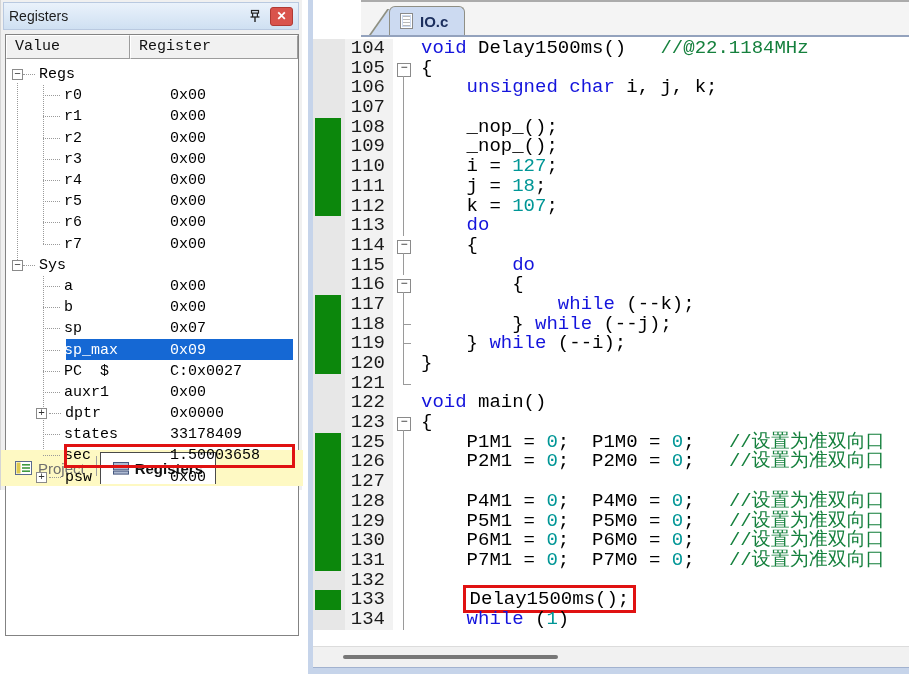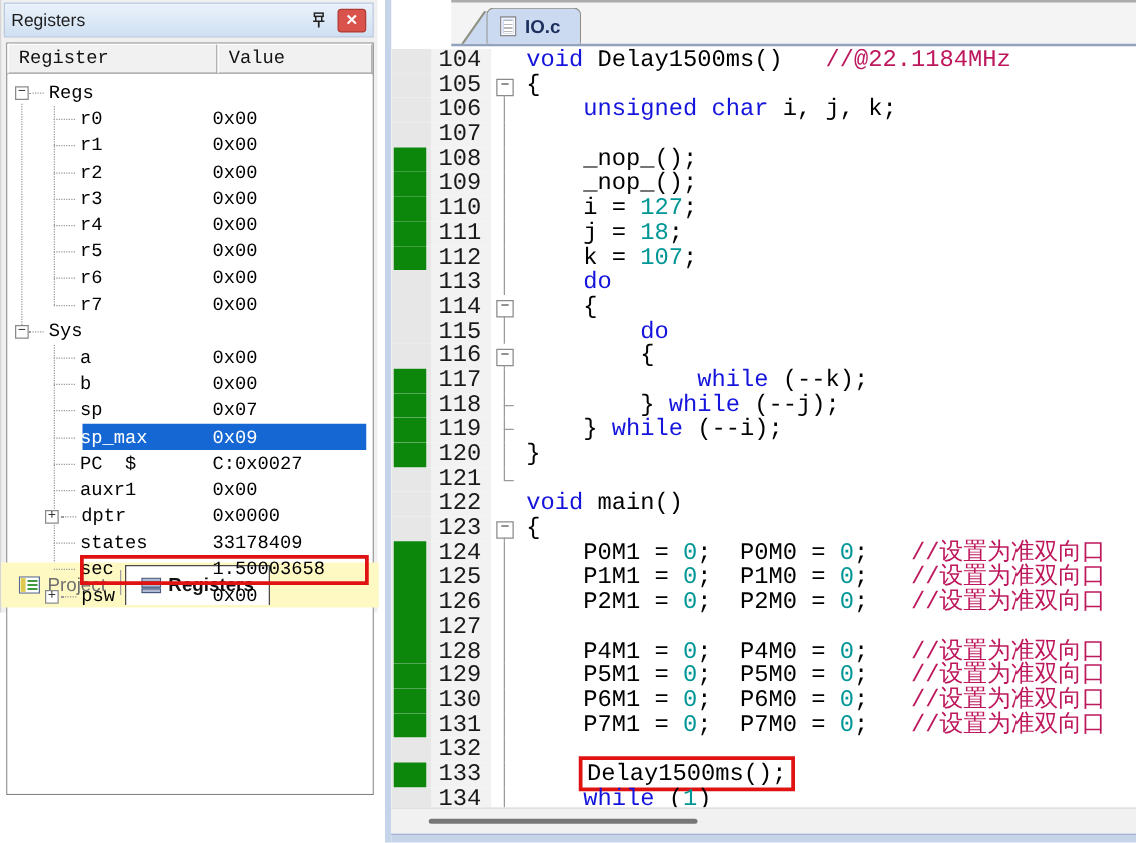--- a/index.html
+++ b/index.html
@@ -85,21 +85,21 @@
   .fold.l::before, .fold.t::before { content:""; position:absolute; left:10px; top:0; bottom:0; width:1px; background:#9a9a9a; }
   .fold.t::after { content:""; position:absolute; left:10px; top:9px; width:8px; height:1px; background:#9a9a9a; }
   .fold.e::before { content:""; position:absolute; left:10px; top:0; height:10px; width:1px; background:#9a9a9a; }
   .fold.e::after { content:""; position:absolute; left:10px; top:10px; width:8px; height:1px; background:#9a9a9a; }
   .fold.b::before { content:"−"; position:absolute; left:4px; top:4px; width:12px; height:12px; border:1px solid #8a8a8a;
                     background:#fff; font-size:12px; line-height:9px; text-align:center; color:#333; }
   .fold.b i { position:absolute; left:10px; top:17px; bottom:0; width:1px; background:#9a9a9a; }
   .ct { white-space:pre; padding-left:6px; color:#000; }
   .ct .k { color:#1414dc; }
   .ct .n { color:#009696; }
-  .ct .c { color:#be185d; }
+  .ct .c { color:#15803d; }
   .ct .bx { border:3px solid #e01212; padding:0 4px; margin:0 -2px 16px -4px; }
 
   .hscroll { position:absolute; left:0; top:646px; right:0; height:21px; background:#f1f1f1;
              border-top:1px solid #dcdcdc; }
   .hthumb { position:absolute; left:30px; top:8px; width:215px; height:4px; background:#777; border-radius:2px; cursor:pointer; }
   .frame-strip { position:absolute; left:0; bottom:0; right:0; height:7px; background:#c6d4ea; border-top:1px solid #a2b2cf; }
 </style>
 </head>
 <body>
 
@@ -117,22 +117,22 @@
           <line x1="9.4" y1="4" x2="9.4" y2="8" stroke="#222" stroke-width="1.2"></line>
         </svg>
       </span>
       <span class="close-btn">
         <span>✕</span>
       </span>
     </div>
 
     <div class="reg-table">
       <div class="reg-header">
+        <div class="hcell c2">Value</div>
         <div class="hcell c1">Register</div>
-        <div class="hcell c2">Value</div>
       </div>
       <div class="reg-tree" id="regtree">
         <div class="vl vl1"></div>
         <div class="vl vl2"></div>
         <div class="vl vl3"></div>
       <div class="trow lvl0">
             <span class="exp">−</span>
             <span class="stub"></span>
             <span class="rlab">Regs</span>
             <span class="rval"></span>
@@ -395,26 +395,20 @@
         <div class="cl">
           <span class="mg"></span>
           <span class="ln">123</span>
           <span class="fold b">
             <i></i>
           </span>
           <span class="ct"><span class="p">{</span></span>
         </div>
         <div class="cl">
           <span class="mg g"></span>
-          <span class="ln">124</span>
-          <span class="fold l"></span>
-          <span class="ct"><span class="p">    P0M1 = </span><span class="n">0</span><span class="p">;  P0M0 = </span><span class="n">0</span><span class="p">;   </span><span class="c">//设置为准双向口</span></span>
-        </div>
-        <div class="cl">
-          <span class="mg g"></span>
           <span class="ln">125</span>
           <span class="fold l"></span>
           <span class="ct"><span class="p">    P1M1 = </span><span class="n">0</span><span class="p">;  P1M0 = </span><span class="n">0</span><span class="p">;   </span><span class="c">//设置为准双向口</span></span>
         </div>
         <div class="cl">
           <span class="mg g"></span>
           <span class="ln">126</span>
           <span class="fold l"></span>
           <span class="ct"><span class="p">    P2M1 = </span><span class="n">0</span><span class="p">;  P2M0 = </span><span class="n">0</span><span class="p">;   </span><span class="c">//设置为准双向口</span></span>
         </div>

